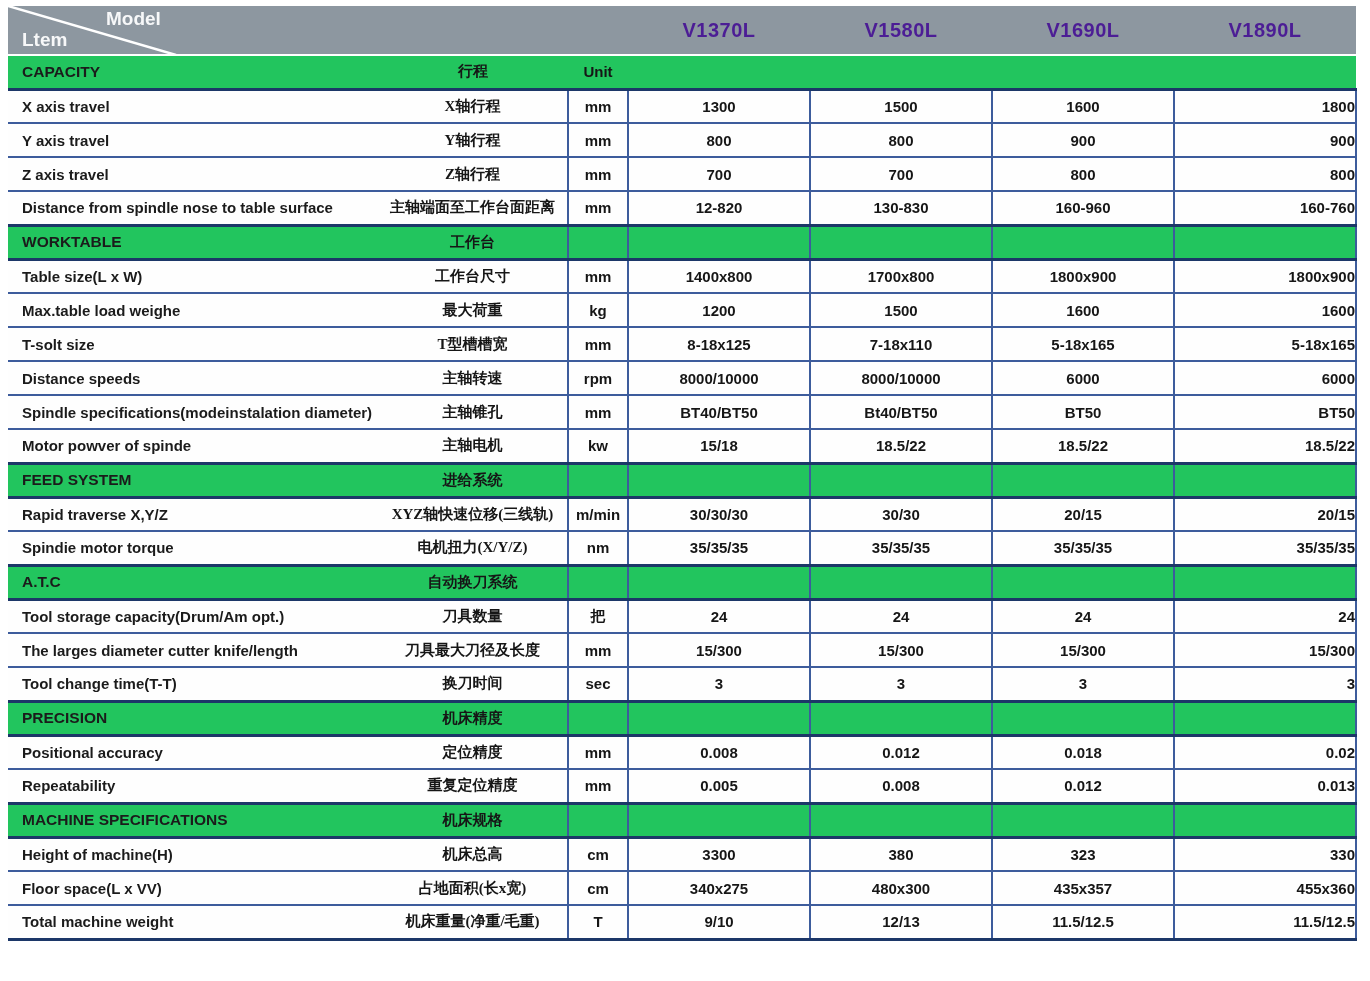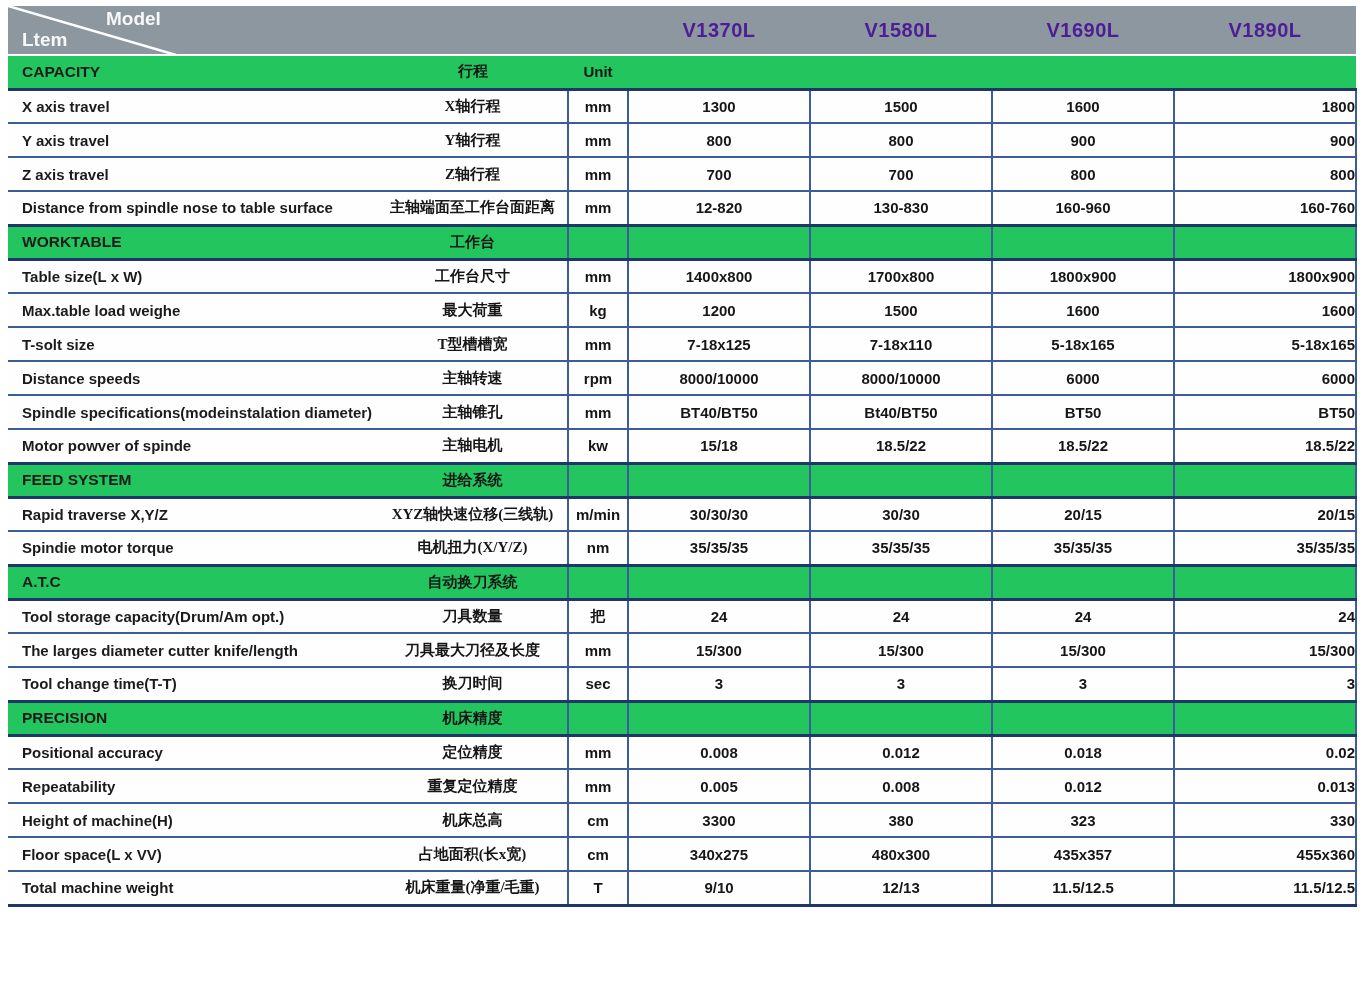--- a/index.html
+++ b/index.html
@@ -158,21 +158,21 @@
         <td class="cell-unit">kg</td>
         <td class="cell-val">1200</td>
         <td class="cell-val">1500</td>
         <td class="cell-val">1600</td>
         <td class="cell-val">1600</td>
       </tr>
       <tr class="data-row vlines">
         <td class="cell-en">T-solt size</td>
         <td class="cell-zh">T型槽槽宽</td>
         <td class="cell-unit">mm</td>
-        <td class="cell-val">7-18x125</td>
+        <td class="cell-val">8-18x125</td>
         <td class="cell-val">7-18x110</td>
         <td class="cell-val">5-18x165</td>
         <td class="cell-val">5-18x165</td>
       </tr>
       <tr class="data-row vlines">
         <td class="cell-en">Distance speeds</td>
         <td class="cell-zh">主轴转速</td>
         <td class="cell-unit">rpm</td>
         <td class="cell-val">8000/10000</td>
         <td class="cell-val">8000/10000</td>
@@ -280,20 +280,29 @@
       </tr>
       <tr class="data-row vlines">
         <td class="cell-en">Repeatability</td>
         <td class="cell-zh">重复定位精度</td>
         <td class="cell-unit">mm</td>
         <td class="cell-val">0.005</td>
         <td class="cell-val">0.008</td>
         <td class="cell-val">0.012</td>
         <td class="cell-val">0.013</td>
       </tr>
+      <tr class="section-row vlines">
+        <td class="cell-en">MACHINE SPECIFICATIONS</td>
+        <td class="cell-zh">机床规格</td>
+        <td class="cell-unit"></td>
+        <td class="cell-val"></td>
+        <td class="cell-val"></td>
+        <td class="cell-val"></td>
+        <td class="cell-val"></td>
+      </tr>
       <tr class="data-row vlines">
         <td class="cell-en">Height of machine(H)</td>
         <td class="cell-zh">机床总高</td>
         <td class="cell-unit">cm</td>
         <td class="cell-val">3300</td>
         <td class="cell-val">380</td>
         <td class="cell-val">323</td>
         <td class="cell-val">330</td>
       </tr>
       <tr class="data-row vlines">

